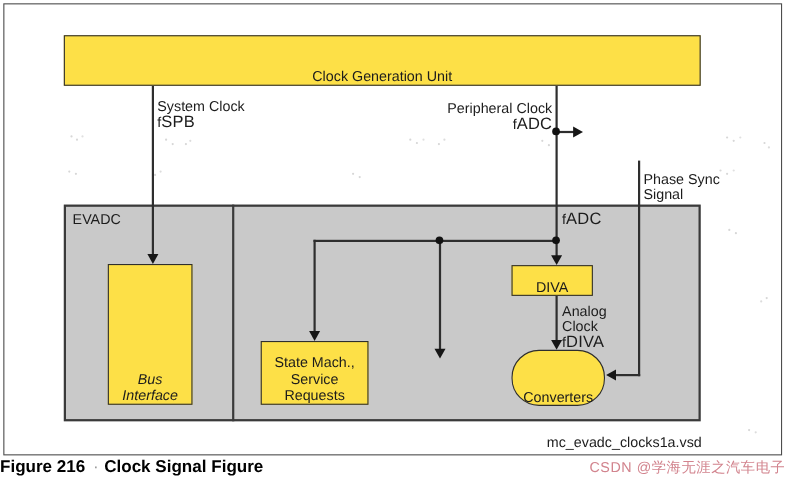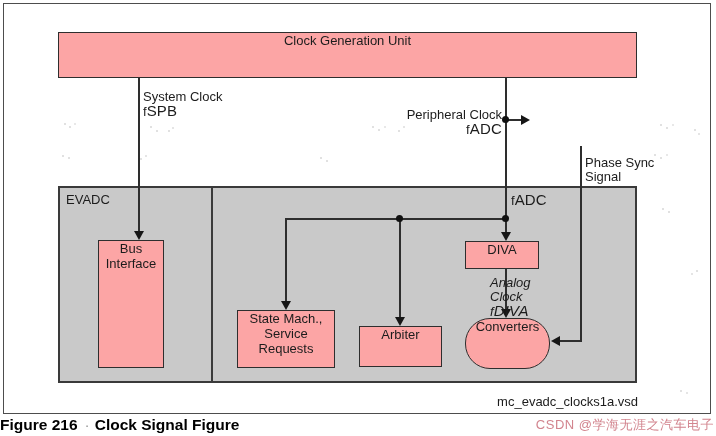--- a/index.html
+++ b/index.html
@@ -6,22 +6,22 @@
   .screen{
     position:relative;width:716px;height:436px;background:#ffffff;overflow:hidden;
     font-family:"Liberation Sans",sans-serif;color:#1c1c1c;font-size:13px;line-height:15px;
   }
   .abs{position:absolute;}
   .frame{
     left:3px;top:3px;width:708px;height:411px;
     border:1.5px solid #4d4d4d;background:#ffffff;box-sizing:border-box;
   }
   .dbox{
-    background:#fca5a5;border:1.5px solid #2e2e2e;box-sizing:border-box;
-    display:flex;align-items:flex-start;justify-content:center;text-align:center;
+    background:#fde047;border:1.5px solid #2e2e2e;box-sizing:border-box;
+    display:flex;align-items:flex-end;justify-content:center;text-align:center;
   }
   .graybox{
     background:#c9c9c9;border:2px solid #3a3a3a;box-sizing:border-box;
   }
   .multiline{white-space:pre-line;}
   .vline{width:2px;background:#2e2e2e;}
   .hline{height:2px;background:#2e2e2e;}
   .dot{width:7px;height:7px;border-radius:50%;background:#111;}
   .arrow-down{width:0;height:0;border-left:5px solid transparent;border-right:5px solid transparent;border-top:9px solid #161616;}
   .arrow-right{width:0;height:0;border-top:5px solid transparent;border-bottom:5px solid transparent;border-left:9px solid #161616;}
@@ -90,61 +90,58 @@
 
   <div class="abs dot" style="left:502px;top:116px;"></div>
   <div class="abs dot" style="left:396px;top:215px;"></div>
   <div class="abs dot" style="left:502px;top:215px;"></div>
 
   <div class="abs dbox" style="left:58px;top:32px;width:579px;height:46px;">
     <span>Clock Generation Unit</span>
   </div>
 
 
-  <div class="abs dbox" style="left:98px;top:240px;width:66px;height:128px;">
+  <div class="abs dbox" style="left:98px;top:240px;width:77px;height:128px;font-style:italic;">
     <span class="multiline">Bus
 Interface</span>
   </div>
 
   <div class="abs dbox" style="left:237px;top:310px;width:98px;height:58px;">
     <span class="multiline">State Mach.,
 Service
 Requests</span>
   </div>
 
-  <div class="abs dbox" style="left:359px;top:326px;width:83px;height:41px;">
-    <span>Arbiter</span>
-  </div>
 
   <div class="abs dbox" style="left:465px;top:241px;width:74px;height:28px;">
     <span>DIVA</span>
   </div>
 
   <div class="abs dbox" style="left:465px;top:318px;width:85px;height:51px;border-radius:25px;">
     <span>Converters</span>
   </div>
 
   <div class="abs lbl" style="left:143px;top:90px;">
     <div>System Clock</div>
     <div><span>f</span><span class="sub">SPB</span></div>
   </div>
 
-  <div class="abs lbl right-align" style="left:372px;top:92px;width:130px;margin-top:16px;">
+  <div class="abs lbl right-align" style="left:372px;top:92px;width:130px;">
     <div>Peripheral Clock</div>
     <div><span>f</span><span class="sub">ADC</span></div>
   </div>
 
   <div class="abs lbl" style="left:511px;top:193px;">
     <span>f</span><span class="sub">ADC</span>
   </div>
 
   <div class="abs lbl multiline" style="left:585px;top:156px;">Phase Sync
 Signal</div>
 
-  <div class="abs lbl" style="left:490px;top:276px;font-style:italic;">
+  <div class="abs lbl" style="left:511px;top:276px;">
     <div class="multiline">Analog
 Clock</div>
     <div><span>f</span><span class="sub">DIVA</span></div>
   </div>
 
   <div class="abs vsd right-align" style="left:438px;top:394px;width:200px;">mc_evadc_clocks1a.vsd</div>
 
   <div class="abs caption">
     <span>Figure 216</span><span class="sep">·</span><span>Clock Signal Figure</span>
   </div>

